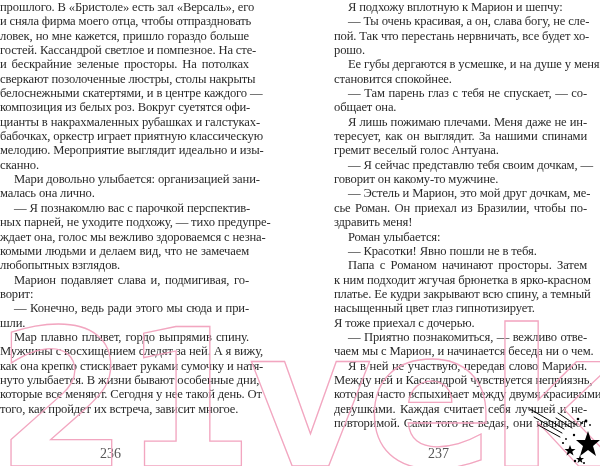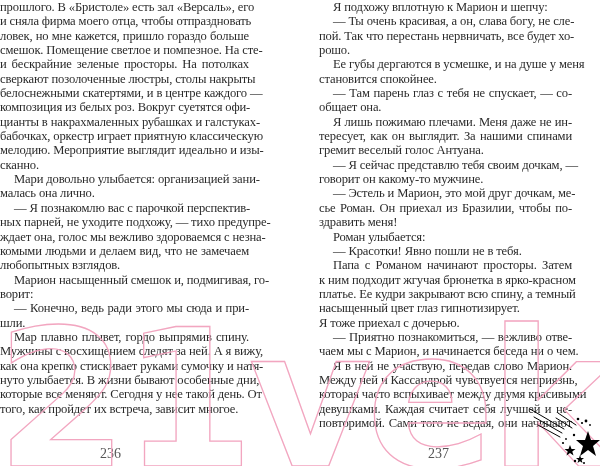--- a/index.html
+++ b/index.html
@@ -29,21 +29,21 @@
     .page-right { left: 300px; width: 300px; }
 
     .text-block {
       position: absolute;
       top: 0;
       font-size: 12.6px;
       line-height: 14.35px;
       letter-spacing: -0.15px;
     }
     .page-left .text-block { left: 0; width: 249px; }
-    .page-right .text-block { left: 19px; width: 253px; font-family: Liberation Serif, serif; }
+    .page-right .text-block { left: 34px; width: 253px; font-family: Liberation Serif, serif; }
 
     .line {
       display: block;
       white-space: nowrap;
       text-align: justify;
       text-align-last: justify;
       height: 14.35px;
       overflow: visible;
     }
     .line.last {
@@ -93,37 +93,37 @@
 </head>
 <body>
 
 <div class="spread">
 
   <div class="page page-left">
     <div class="text-block" id="left-text">
         <span class="line">прошлого. В «Бристоле» есть зал «Версаль», его</span>
         <span class="line">и сняла фирма моего отца, чтобы отпраздновать</span>
         <span class="line">ловек, но мне кажется, пришло гораздо больше</span>
-        <span class="line">смешок. Помещение светлое и помпезное. На сте-</span>
+        <span class="line">гостей. Кассандрой светлое и помпезное. На сте-</span>
         <span class="line">и бескрайние зеленые просторы. На потолках</span>
         <span class="line">сверкают позолоченные люстры, столы накрыты</span>
         <span class="line">белоснежными скатертями, и в центре каждого —</span>
         <span class="line">композиция из белых роз. Вокруг суетятся офи-</span>
         <span class="line">цианты в накрахмаленных рубашках и галстуках-</span>
         <span class="line">бабочках, оркестр играет приятную классическую</span>
         <span class="line">мелодию. Мероприятие выглядит идеально и изы-</span>
         <span class="line last">сканно.</span>
         <span class="line indent">Мари довольно улыбается: организацией зани-</span>
         <span class="line last">малась она лично.</span>
         <span class="line indent">— Я познакомлю вас с парочкой перспектив-</span>
         <span class="line">ных парней, не уходите подхожу, — тихо предупре-</span>
         <span class="line">ждает она, голос мы вежливо здороваемся с незна-</span>
         <span class="line">комыми людьми и делаем вид, что не замечаем</span>
         <span class="line last">любопытных взглядов.</span>
-        <span class="line indent">Марион насыщенный смешок и, подмигивая, го-</span>
+        <span class="line indent">Марион подавляет слава и, подмигивая, го-</span>
         <span class="line last">ворит:</span>
         <span class="line indent">— Конечно, ведь ради этого мы сюда и при-</span>
         <span class="line last">шли.</span>
         <span class="line indent">Мар плавно плывет, гордо выпрямив спину.</span>
         <span class="line">Мужчины с восхищением следят за ней. А я вижу,</span>
         <span class="line">как она крепко стискивает руками сумочку и натя-</span>
         <span class="line">нуто улыбается. В жизни бывают особенные дни,</span>
         <span class="line">которые все меняют. Сегодня у нее такой день. От</span>
         <span class="line last">того, как пройдет их встреча, зависит многое.</span>
       </div>

